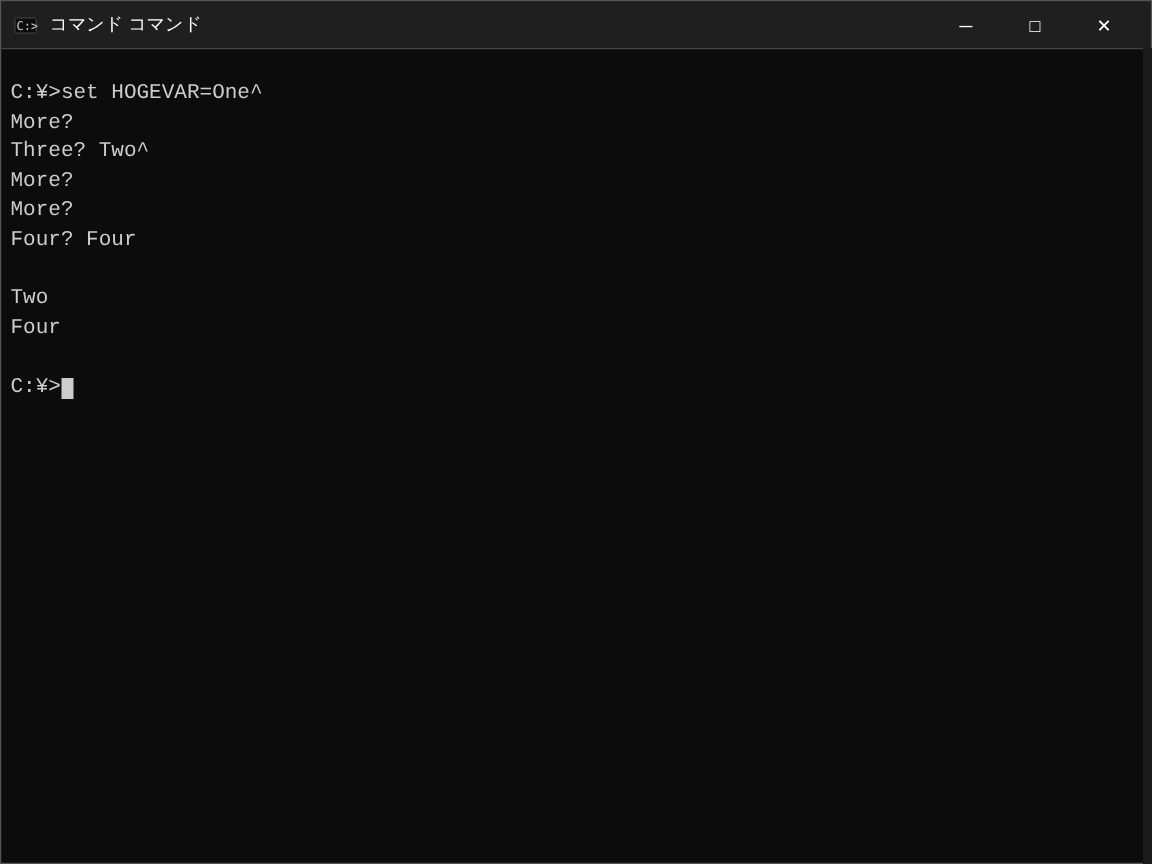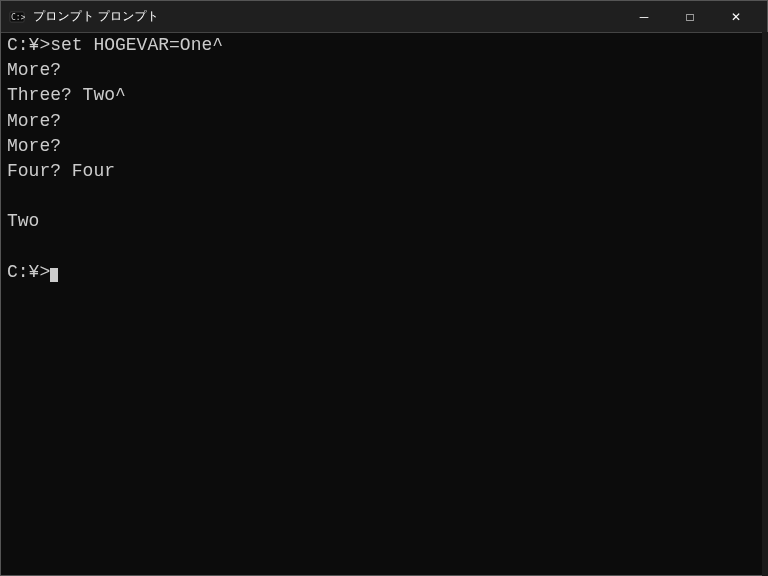--- a/index.html
+++ b/index.html
@@ -70,24 +70,24 @@
       font-size: 12px;
       cursor: pointer;
       display: flex;
       align-items: center;
       justify-content: center;
     }
 
     .console-area {
       flex: 1;
       background: #0c0c0c;
-      padding: 0 6px;
+      padding: 20px 6px;
       color: #cccccc;
       font-family: 'MS Gothic', 'Courier New', monospace;
-      font-size: 18px;
+      font-size: 14px;
       line-height: 1.4;
       overflow: hidden;
     }
 
     .console-line {
       white-space: pre;
       display: block;
     }
 
     .scrollbar {
@@ -124,34 +124,35 @@
 <div class="window-wrapper">
   <div class="window">
     <div class="title-bar">
       <div class="title-bar-icon">
         <svg viewBox="0 0 16 16" fill="none">
           <rect width="16" height="16" fill="#1f1f1f"></rect>
           <rect x="1" y="3" width="14" height="10" rx="1" fill="#0c0c0c" stroke="#555" stroke-width="0.5"></rect>
           <text x="2" y="11" font-size="8" fill="#cccccc" font-family="monospace">C:&gt;</text>
         </svg>
       </div>
-      <span class="title-bar-text">プロンプト プロンプト</span>
+      <span class="title-bar-text">コマンド コマンド</span>
       <div class="title-bar-controls">
         <button class="title-bar-btn">─</button>
         <button class="title-bar-btn">□</button>
         <button class="title-bar-btn close">✕</button>
       </div>
     </div>
     <div class="console-area">
       <span class="console-line">C:¥&gt;set HOGEVAR=One^</span>
       <span class="console-line">More?</span>
       <span class="console-line">Three? Two^</span>
       <span class="console-line">More?</span>
       <span class="console-line">More?</span>
       <span class="console-line">Four? Four</span>
       <span class="console-line"> </span>
       <span class="console-line">Two</span>
+      <span class="console-line">Four</span>
       <span class="console-line"> </span>
       <span class="console-line">C:¥&gt;<span class="cursor"></span></span>
     </div>
   </div>
   <div class="scrollbar"></div>
 </div>
 
 </body></html>

